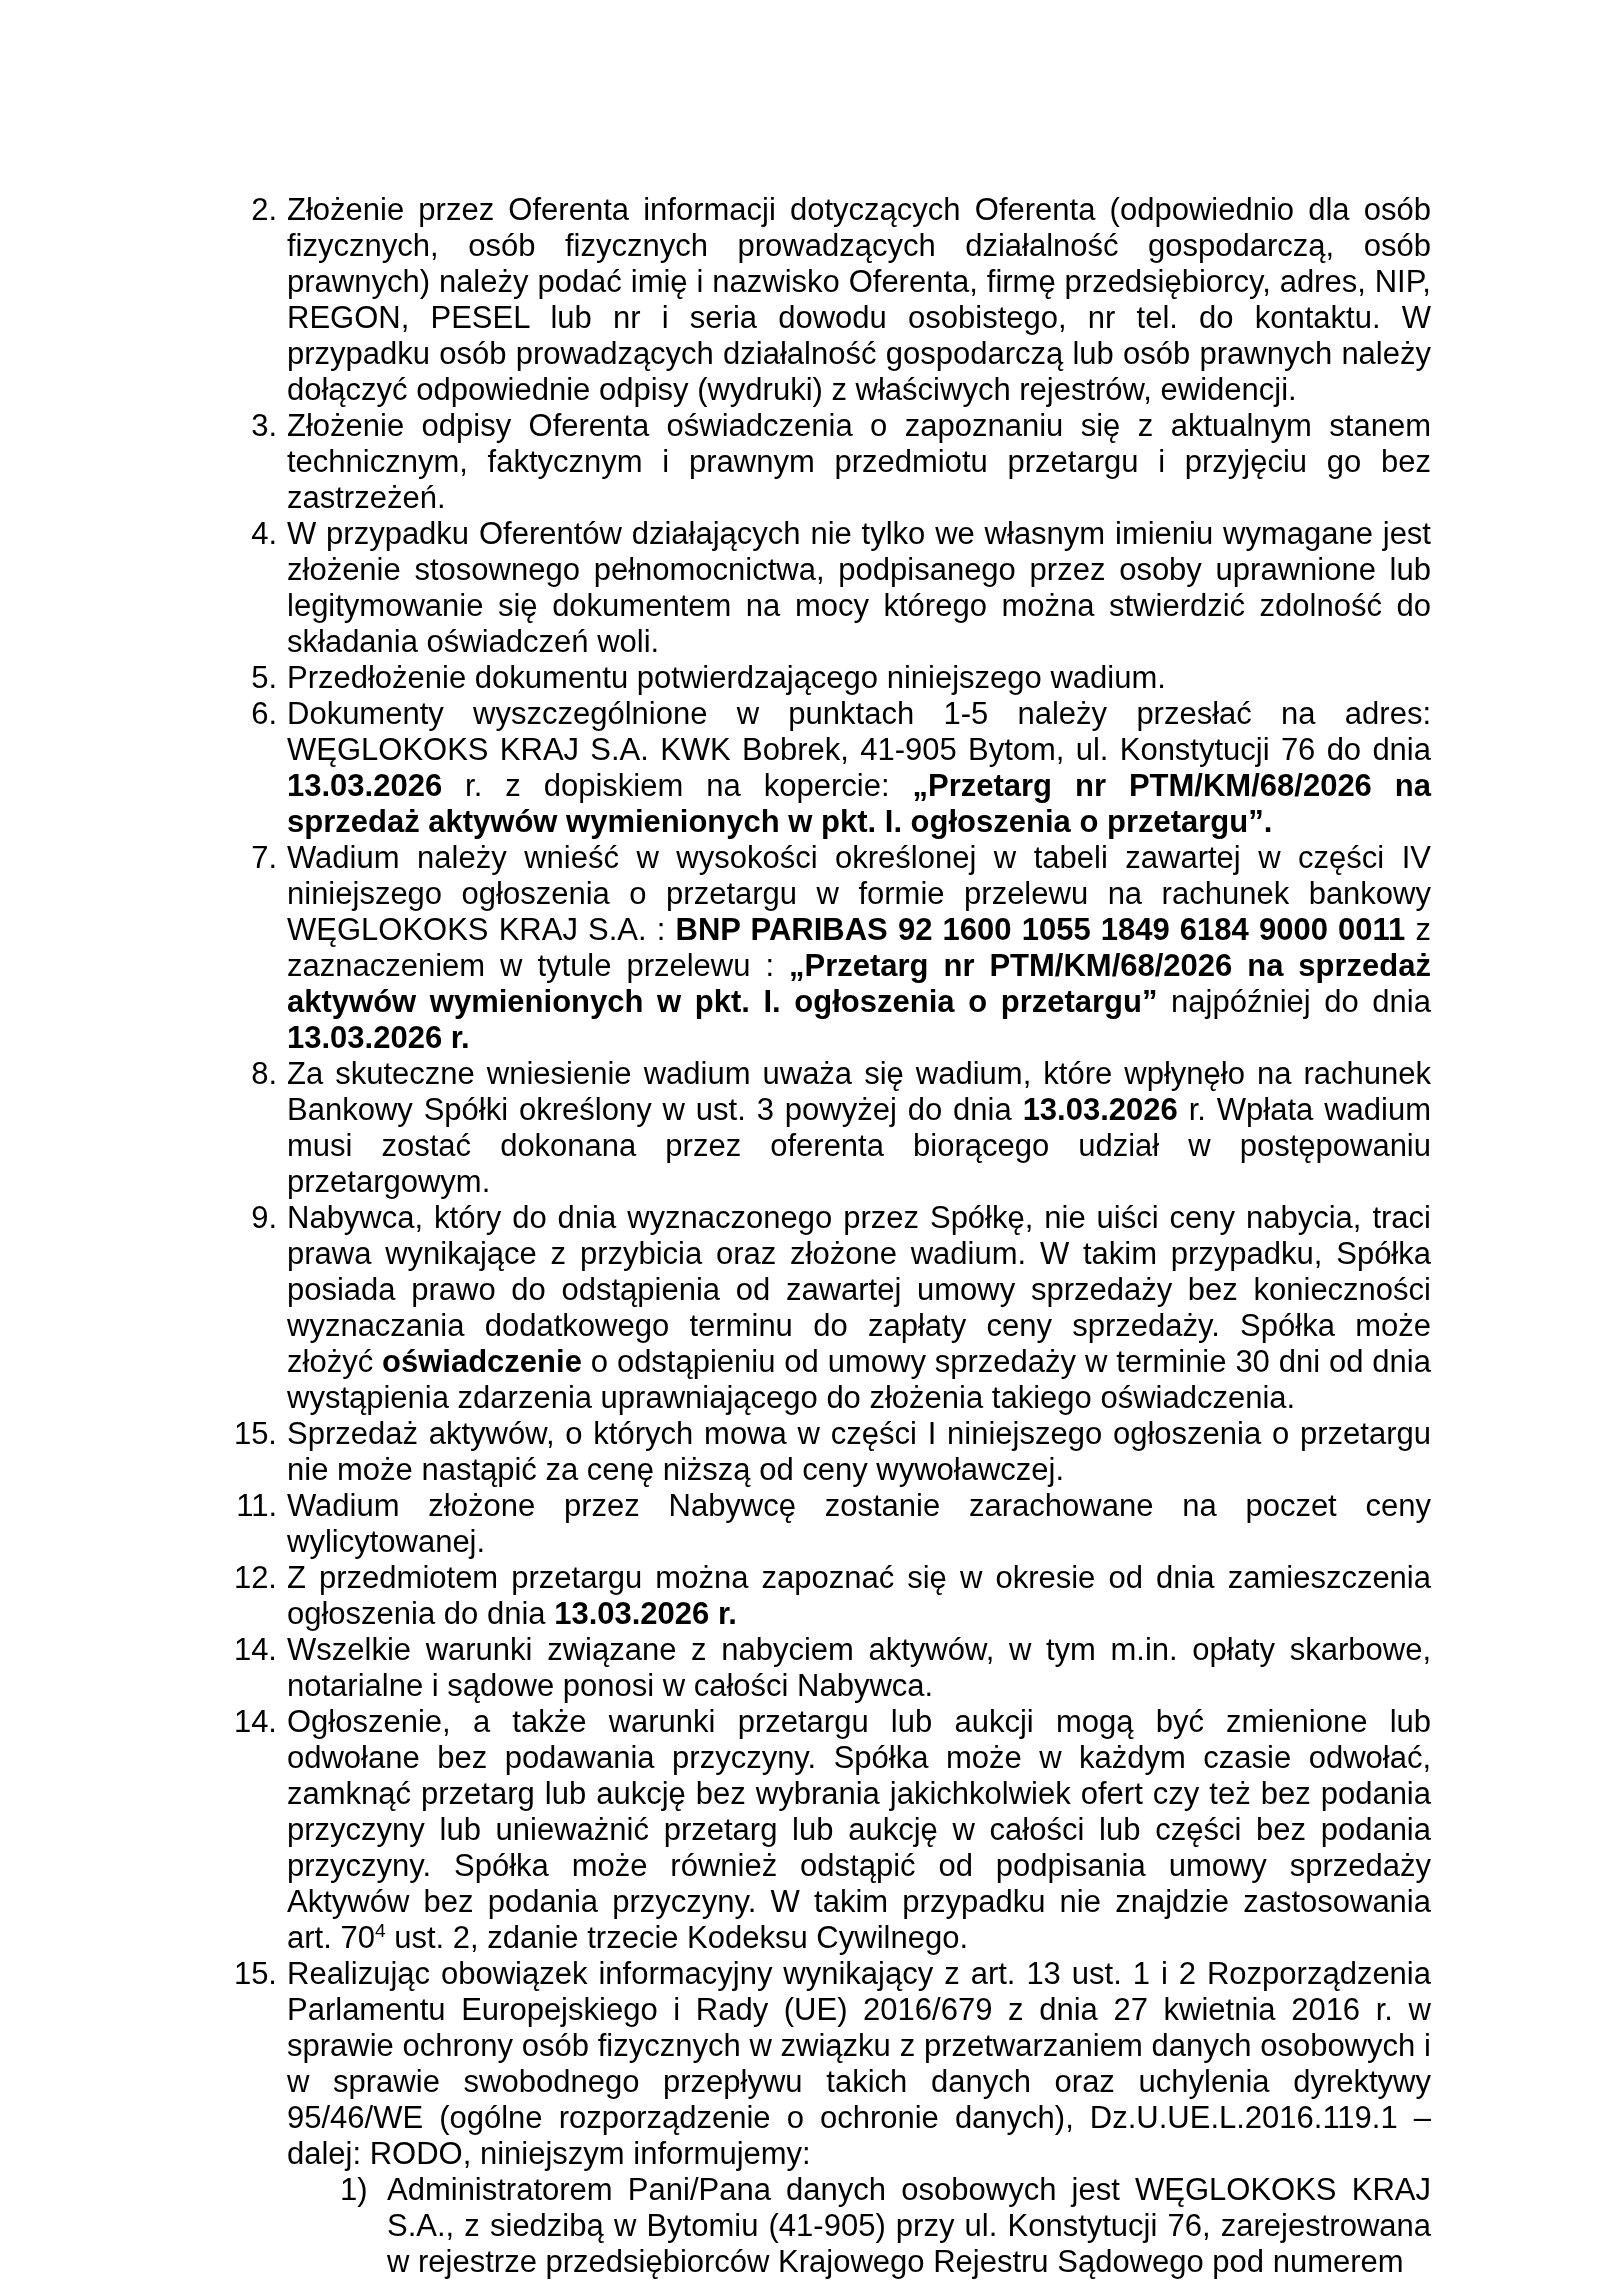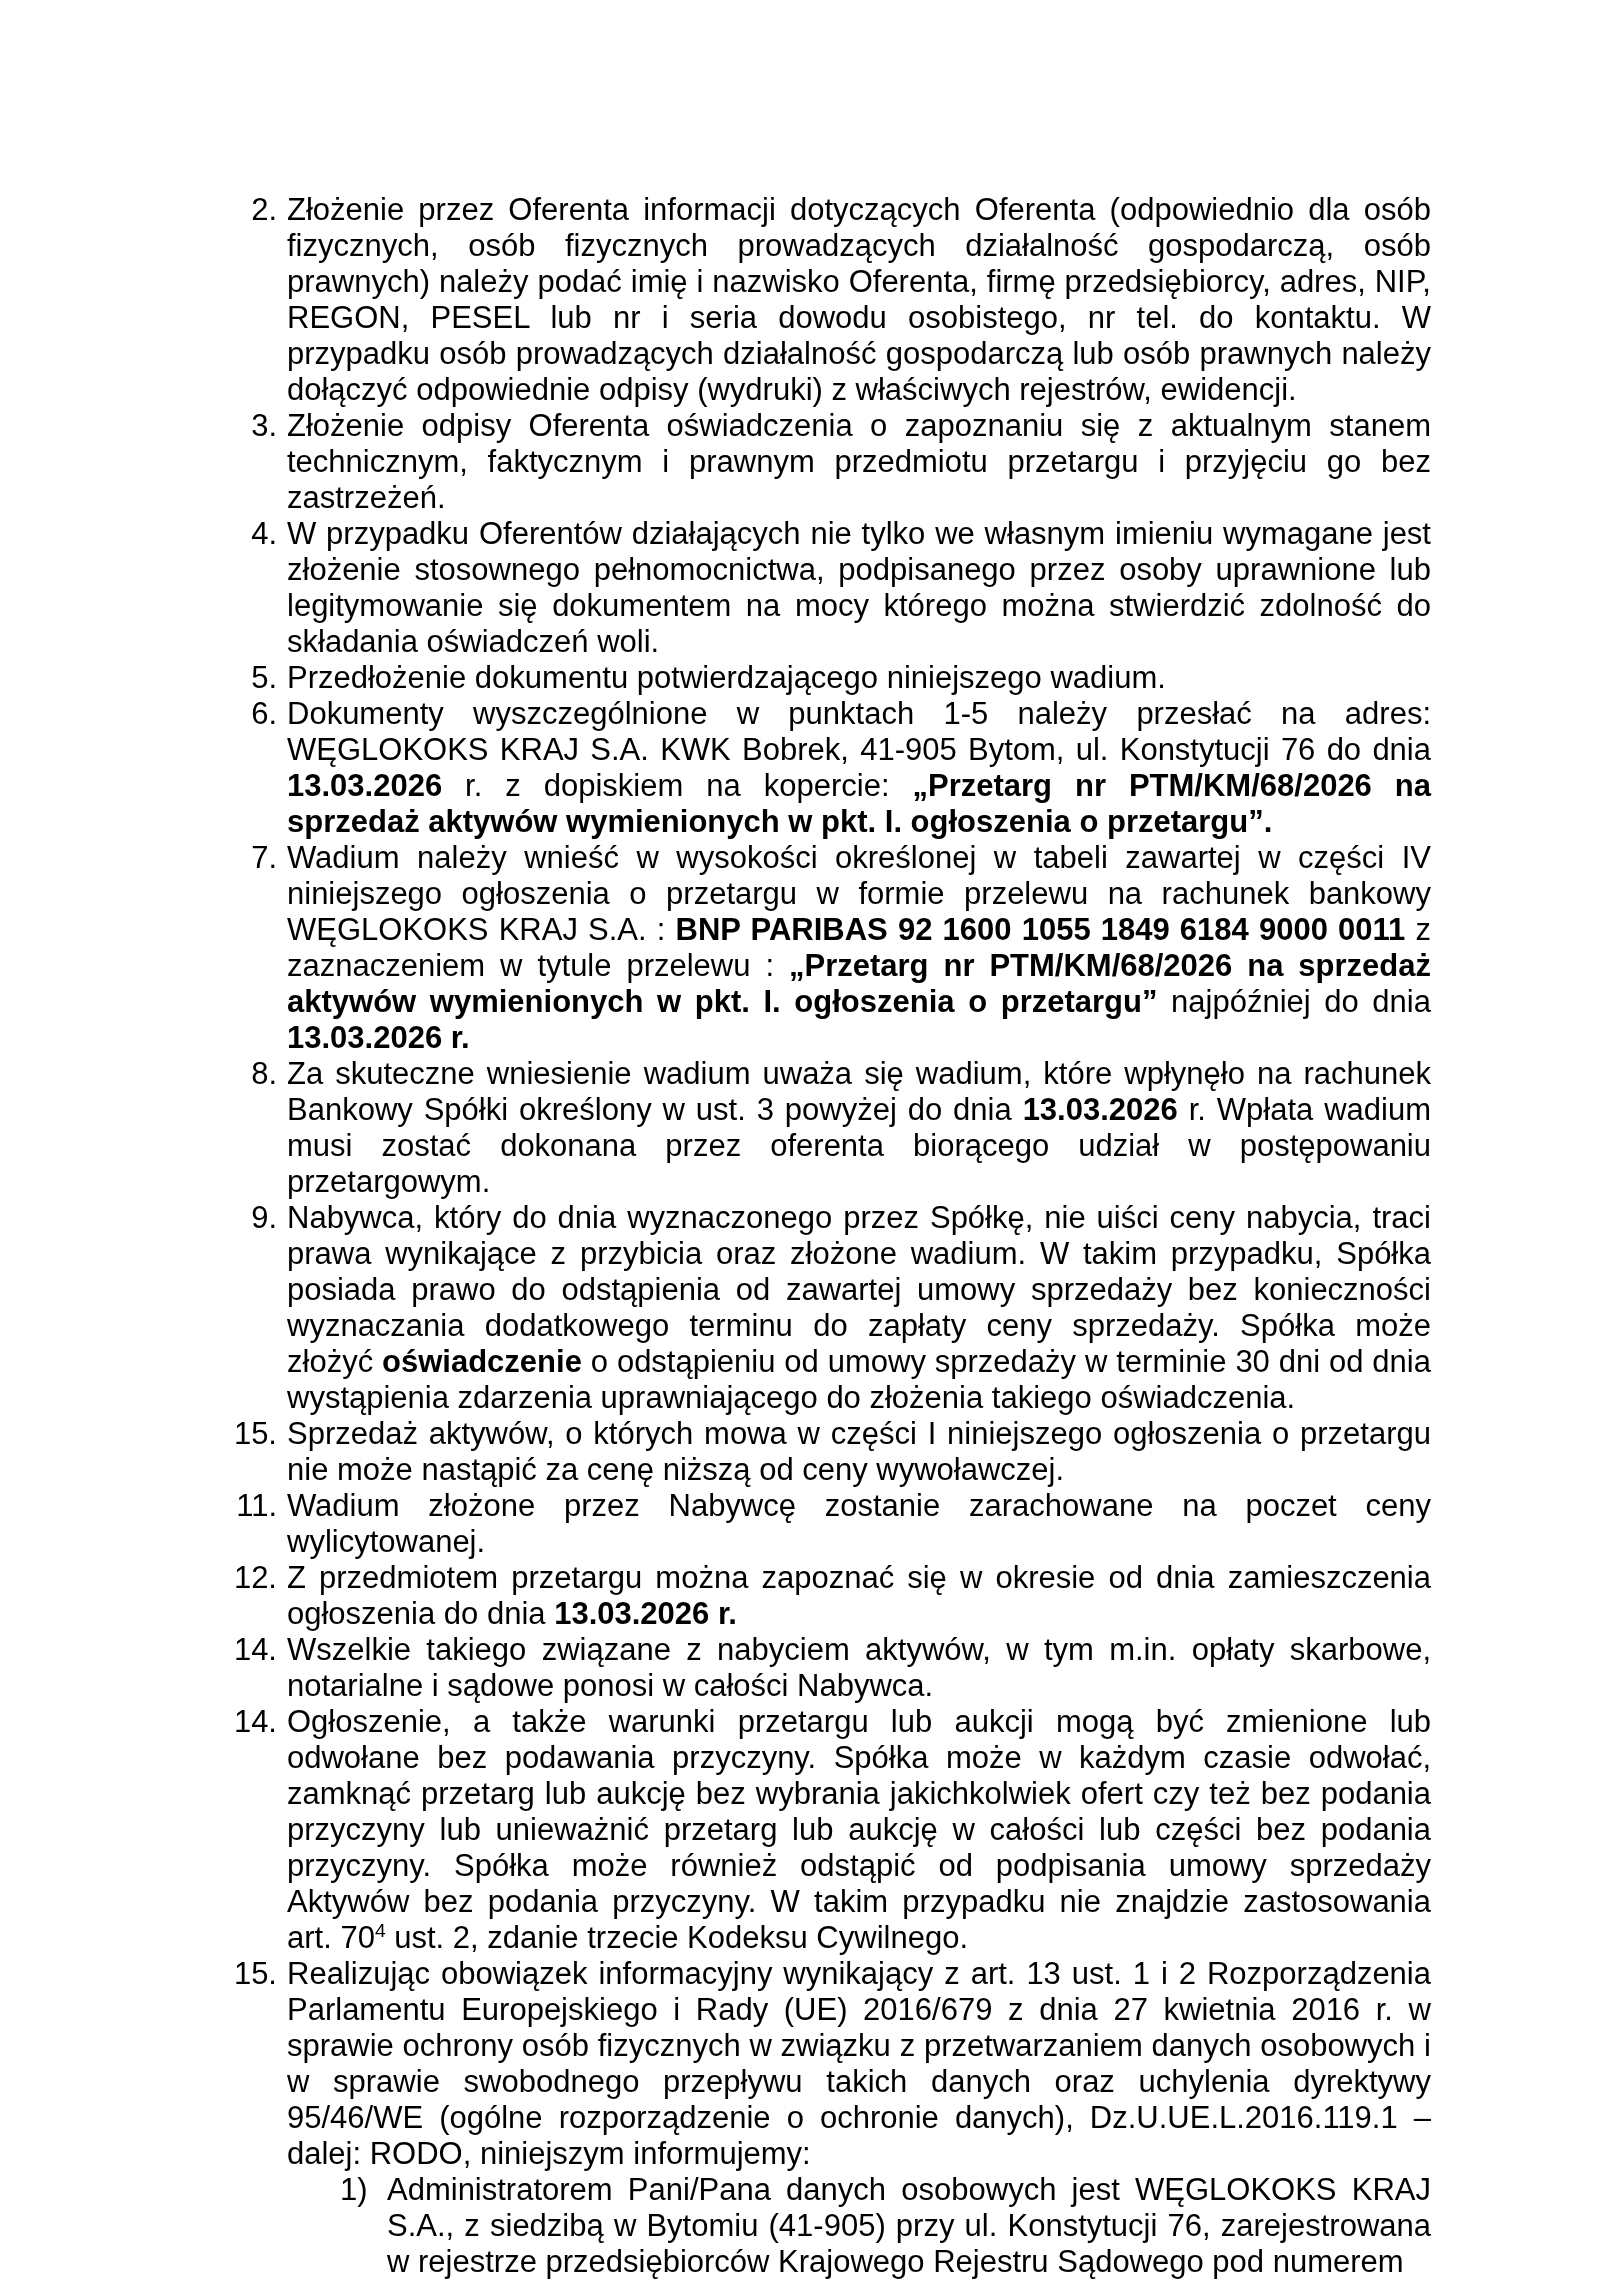--- a/index.html
+++ b/index.html
@@ -60,19 +60,19 @@
       <div class="item"><span class="num">3.</span><span><span>Złożenie odpisy Oferenta oświadczenia o zapoznaniu się z aktualnym stanem technicznym, faktycznym i prawnym przedmiotu przetargu i przyjęciu go bez zastrzeżeń.</span></span></div>
       <div class="item"><span class="num">4.</span><span><span>W przypadku Oferentów działających nie tylko we własnym imieniu wymagane jest złożenie stosownego pełnomocnictwa, podpisanego przez osoby uprawnione lub legitymowanie się dokumentem na mocy którego można stwierdzić zdolność do składania oświadczeń woli.</span></span></div>
       <div class="item"><span class="num">5.</span><span><span>Przedłożenie dokumentu potwierdzającego niniejszego wadium.</span></span></div>
       <div class="item"><span class="num">6.</span><span><span>Dokumenty wyszczególnione w punktach 1-5 należy przesłać na adres: WĘGLOKOKS KRAJ S.A. KWK Bobrek, 41-905 Bytom, ul. Konstytucji 76 do dnia </span><span class="bold">13.03.2026</span><span> r. z dopiskiem na kopercie: </span><span class="bold">„Przetarg nr PTM/KM/68/2026 na sprzedaż aktywów wymienionych w pkt. I. ogłoszenia o przetargu”.</span></span></div>
       <div class="item"><span class="num">7.</span><span><span>Wadium należy wnieść w wysokości określonej w tabeli zawartej w części IV niniejszego ogłoszenia o przetargu w formie przelewu na rachunek bankowy WĘGLOKOKS KRAJ S.A. : </span><span class="bold">BNP PARIBAS 92 1600 1055 1849 6184 9000 0011</span><span> z zaznaczeniem w tytule przelewu : </span><span class="bold">„Przetarg nr PTM/KM/68/2026 na sprzedaż aktywów wymienionych w pkt. I. ogłoszenia o przetargu”</span><span> najpóźniej do dnia </span><span class="bold">13.03.2026 r.</span></span></div>
       <div class="item"><span class="num">8.</span><span><span>Za skuteczne wniesienie wadium uważa się wadium, które wpłynęło na rachunek Bankowy Spółki określony w ust. 3 powyżej do dnia </span><span class="bold">13.03.2026</span><span> r. Wpłata wadium musi zostać dokonana przez oferenta biorącego udział w postępowaniu przetargowym.</span></span></div>
       <div class="item"><span class="num">9.</span><span><span>Nabywca, który do dnia wyznaczonego przez Spółkę, nie uiści ceny nabycia, traci prawa wynikające z przybicia oraz złożone wadium. W takim przypadku, Spółka posiada prawo do odstąpienia od zawartej umowy sprzedaży bez konieczności wyznaczania dodatkowego terminu do zapłaty ceny sprzedaży. Spółka może złożyć </span><span class="bold">oświadczenie</span><span> o odstąpieniu od umowy sprzedaży w terminie 30 dni od dnia wystąpienia zdarzenia uprawniającego do złożenia takiego oświadczenia.</span></span></div>
       <div class="item"><span class="num">15.</span><span><span>Sprzedaż aktywów, o których mowa w części I niniejszego ogłoszenia o przetargu nie może nastąpić za cenę niższą od ceny wywoławczej.</span></span></div>
       <div class="item"><span class="num">11.</span><span><span>Wadium złożone przez Nabywcę zostanie zarachowane na poczet ceny wylicytowanej.</span></span></div>
       <div class="item"><span class="num">12.</span><span><span>Z przedmiotem przetargu można zapoznać się w okresie od dnia zamieszczenia ogłoszenia do dnia </span><span class="bold">13.03.2026 r.</span></span></div>
-      <div class="item"><span class="num">14.</span><span><span>Wszelkie takiego związane z nabyciem aktywów, w tym m.in. opłaty skarbowe, notarialne i sądowe ponosi w całości Nabywca.</span></span></div>
+      <div class="item"><span class="num">14.</span><span><span>Wszelkie warunki związane z nabyciem aktywów, w tym m.in. opłaty skarbowe, notarialne i sądowe ponosi w całości Nabywca.</span></span></div>
       <div class="item"><span class="num">14.</span><span><span>Ogłoszenie, a także warunki przetargu lub aukcji mogą być zmienione lub odwołane bez podawania przyczyny. Spółka może w każdym czasie odwołać, zamknąć przetarg lub aukcję bez wybrania jakichkolwiek ofert czy też bez podania przyczyny lub unieważnić przetarg lub aukcję w całości lub części bez podania przyczyny. Spółka może również odstąpić od podpisania umowy sprzedaży Aktywów bez podania przyczyny. W takim przypadku nie znajdzie zastosowania art. 70</span><sup class="sup">4</sup><span> ust. 2, zdanie trzecie Kodeksu Cywilnego.</span></span></div>
       <div class="item"><span class="num">15.</span><span><span>Realizując obowiązek informacyjny wynikający z art. 13 ust. 1 i 2 Rozporządzenia Parlamentu Europejskiego i Rady (UE) 2016/679 z dnia 27 kwietnia 2016 r. w sprawie ochrony osób fizycznych w związku z przetwarzaniem danych osobowych i w sprawie swobodnego przepływu takich danych oraz uchylenia dyrektywy 95/46/WE (ogólne rozporządzenie o ochronie danych), Dz.U.UE.L.2016.119.1 – dalej: RODO, niniejszym informujemy:</span></span></div>
       <div class="item sub"><span class="num">1)</span><span><span>Administratorem Pani/Pana danych osobowych jest WĘGLOKOKS KRAJ S.A., z siedzibą w Bytomiu (41-905) przy ul. Konstytucji 76, zarejestrowana w rejestrze przedsiębiorców Krajowego Rejestru Sądowego pod numerem</span></span></div>
     </div>
 </div>
 
 
 </body></html>

